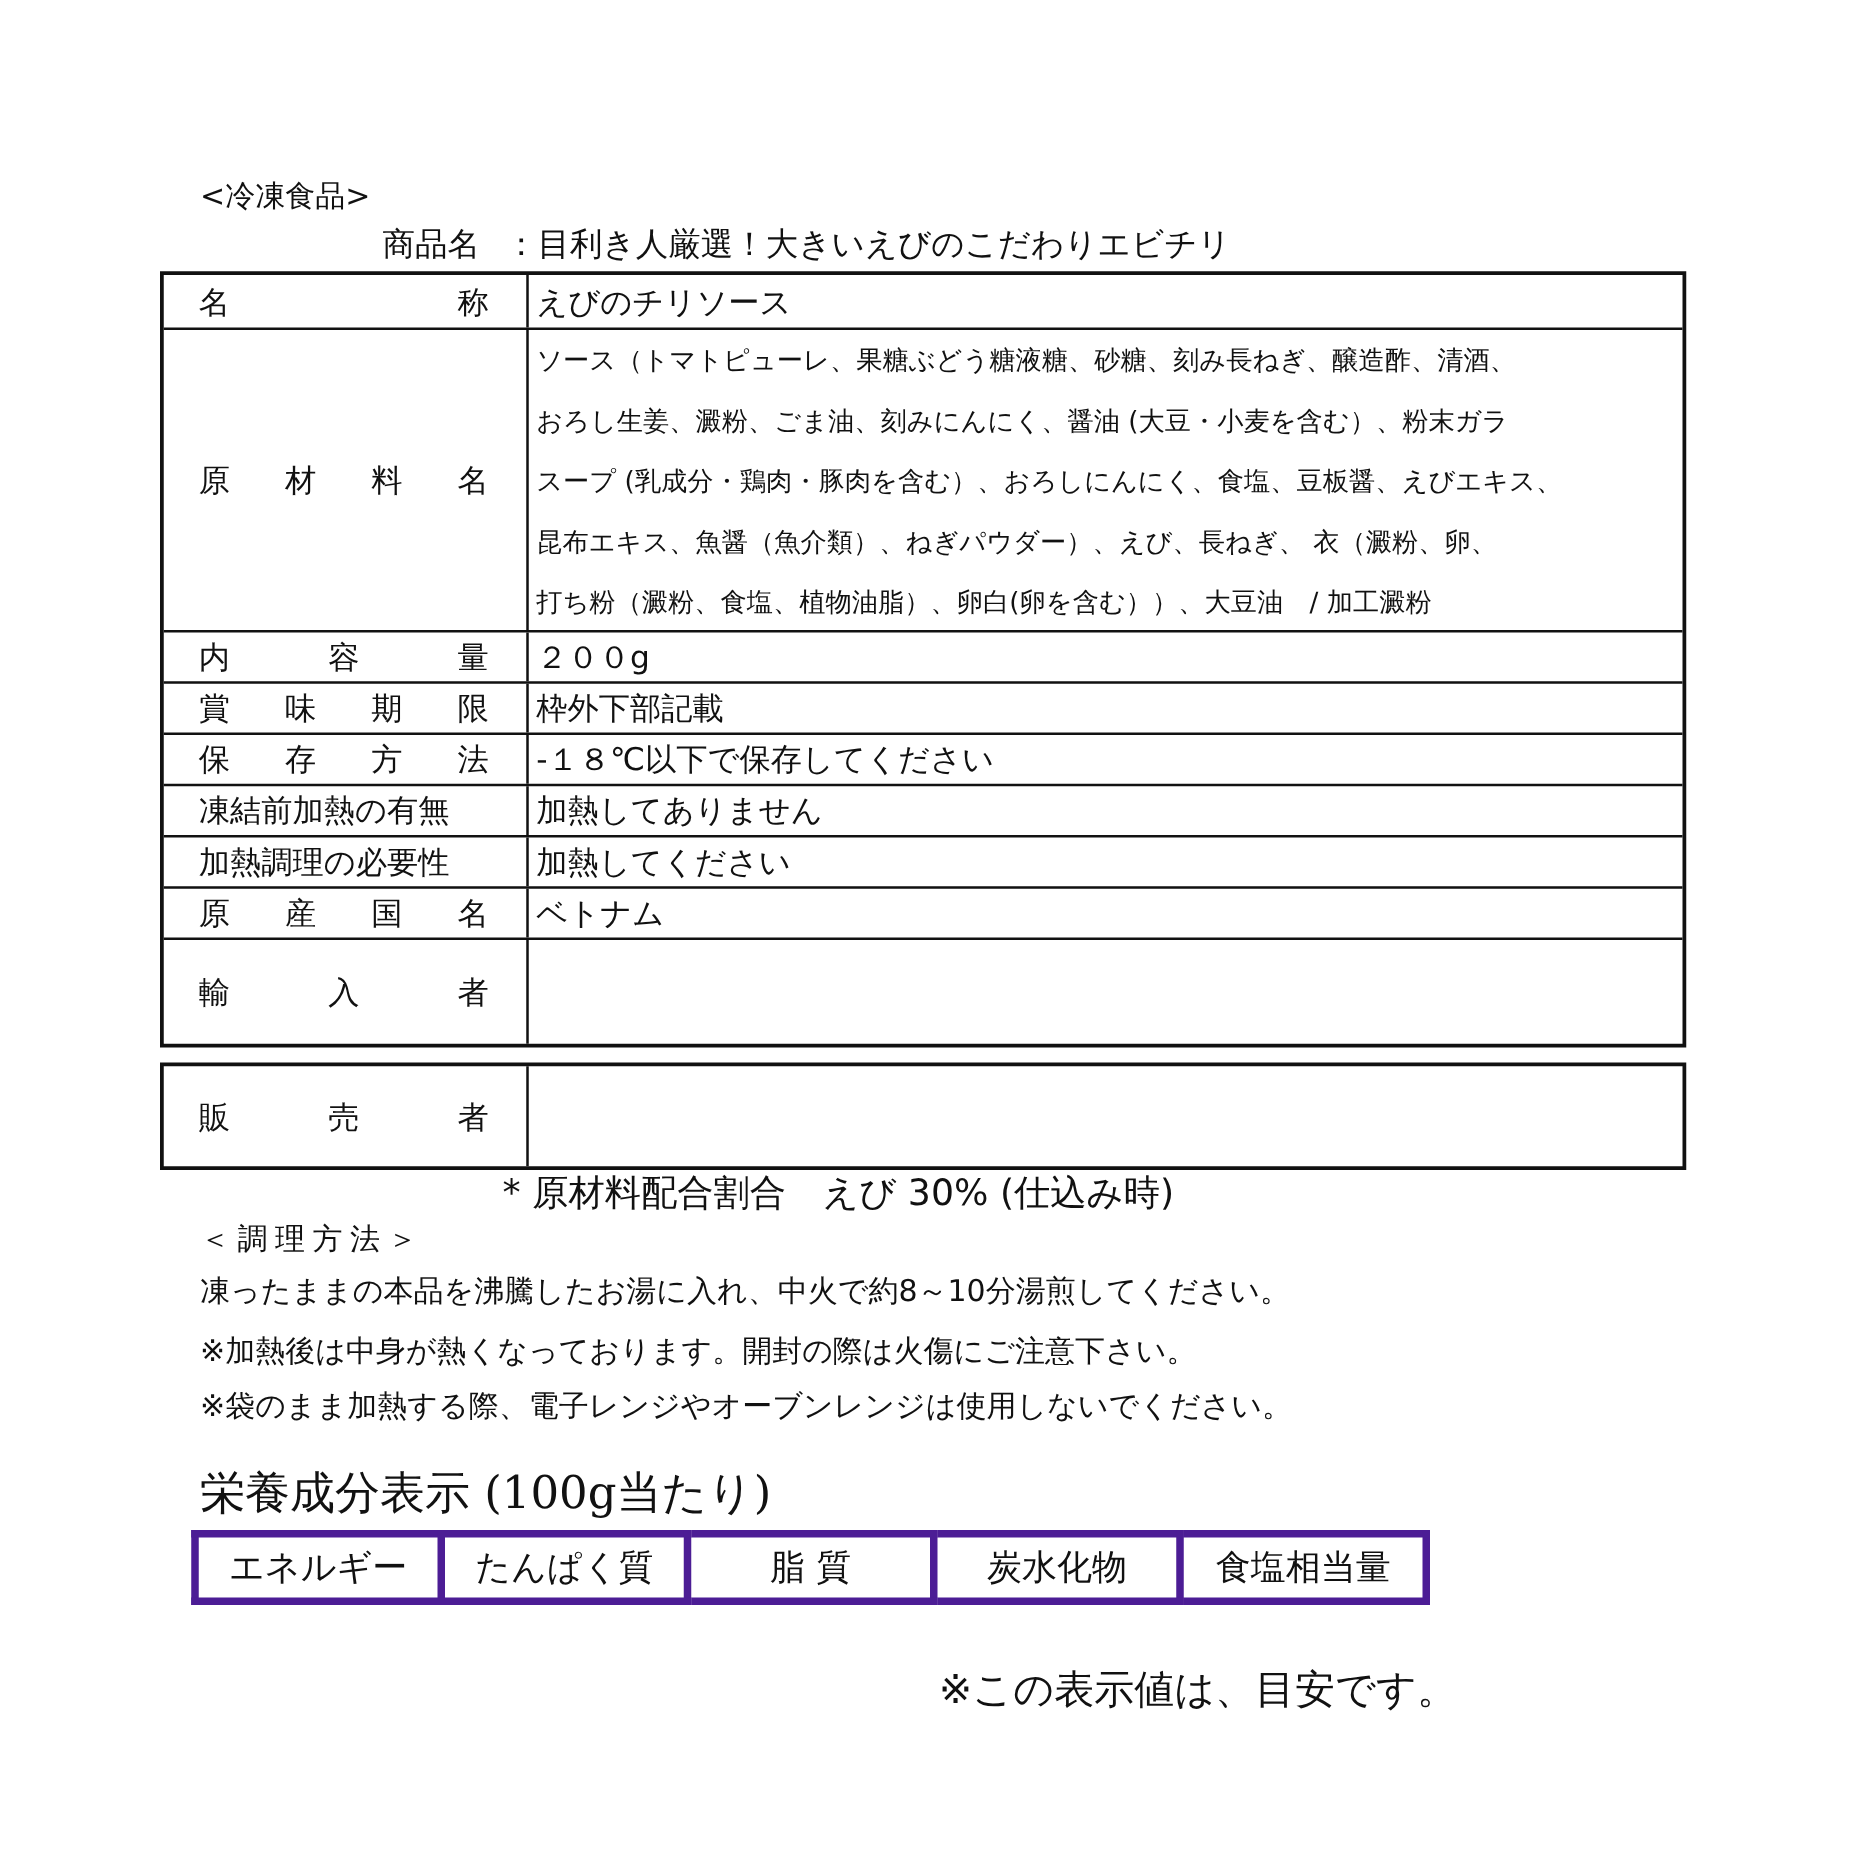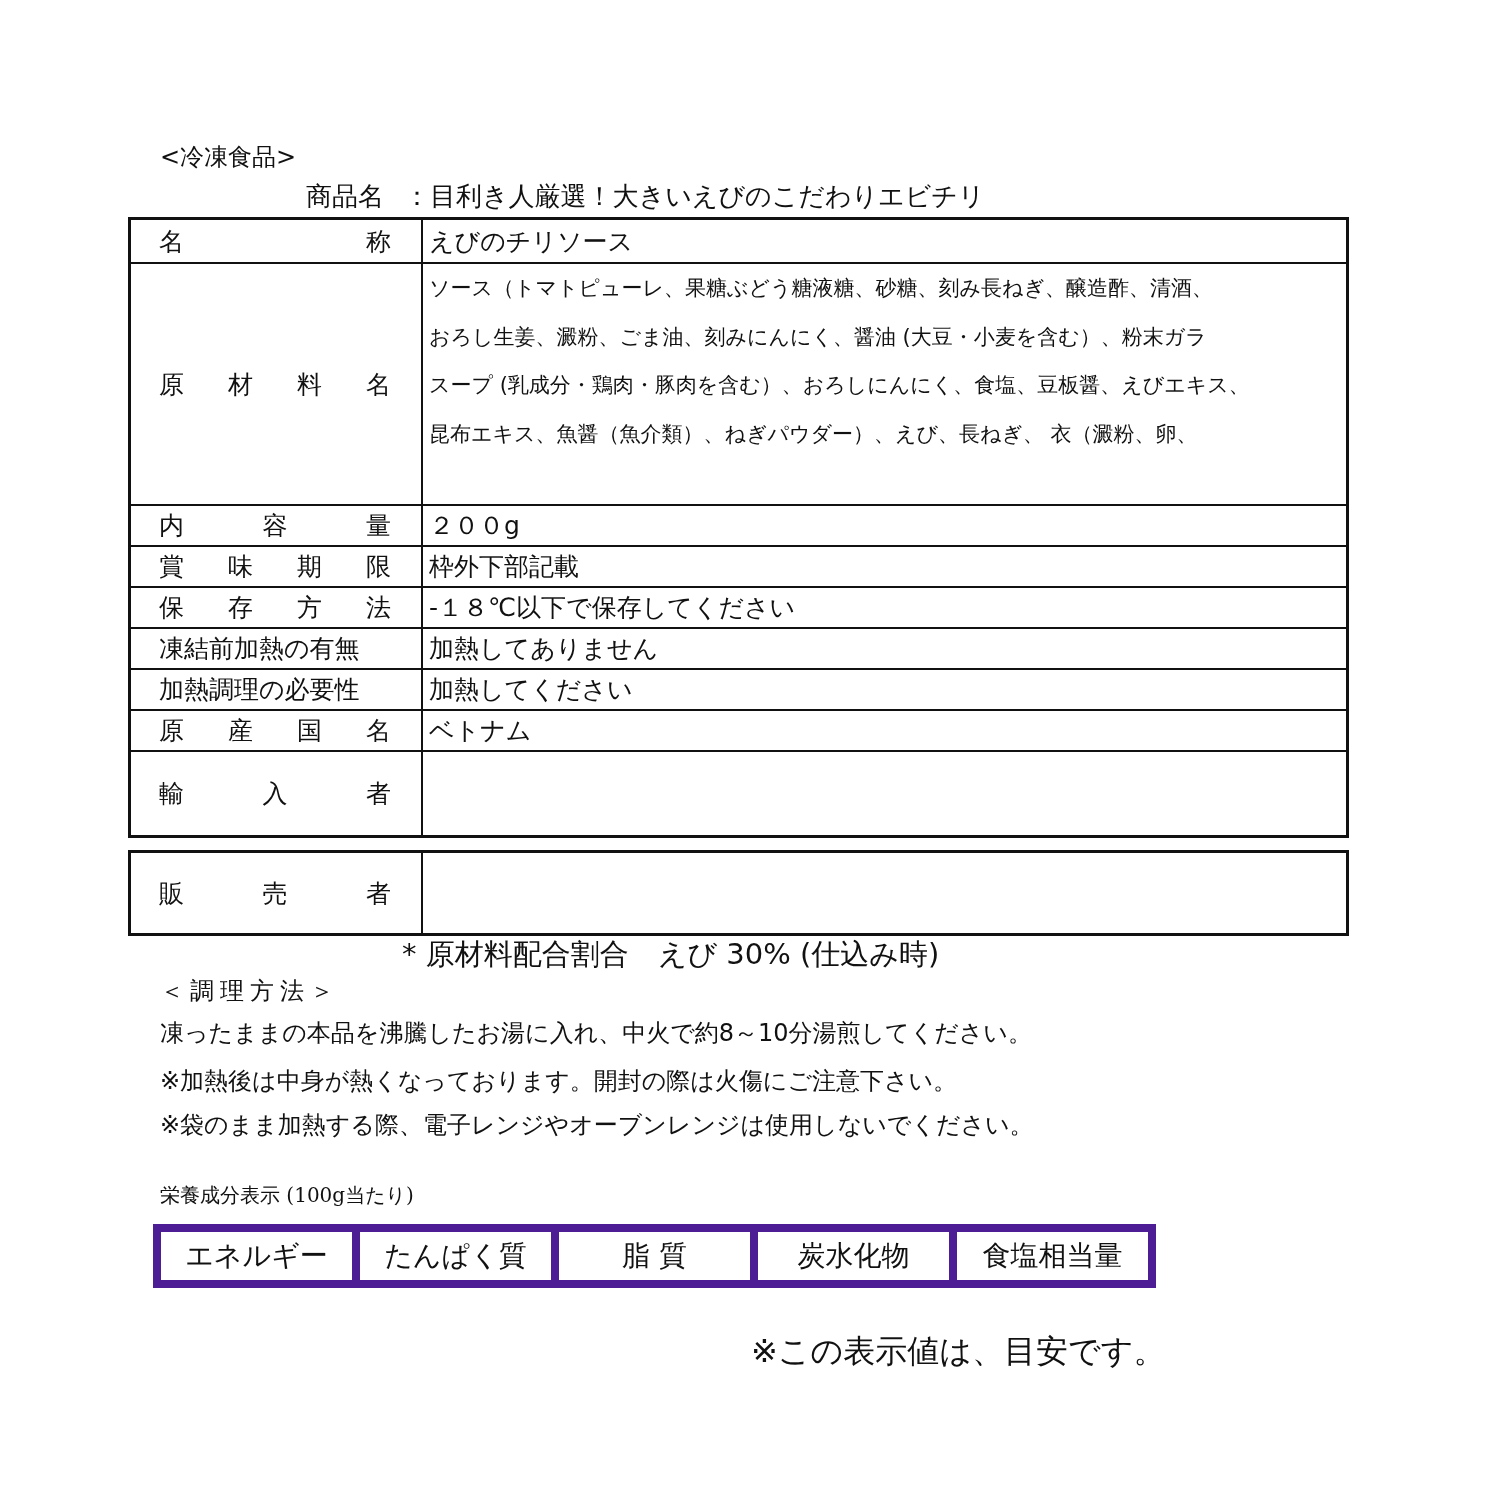--- a/index.html
+++ b/index.html
@@ -97,30 +97,30 @@
       left: 160px;
       font-size: 24px; line-height: 30px;
     }
     .cl1 { top: 1018px; }
     .cl2 { top: 1066px; }
     .cl3 { top: 1110px; }
 
     .nutrition-title {
       left: 160px; top: 1178px;
       font-family: "DejaVu Serif", serif;
-      font-size: 20px; line-height: 34px;
+      font-size: 36px; line-height: 34px;
     }
     .nutri-table {
       position: absolute;
       left: 153px; top: 1224px;
       border-collapse: collapse;
       font-family: "DejaVu Serif", serif;
     }
     .nutri-table td {
-      border: 8px solid #4c1d95;
+      border: 6px solid #4c1d95;
       text-align: center;
       font-size: 28px;
       padding: 0;
     }
     .nutri-table tr.nh td { height: 48px; }
     .nutri-table tr.nv td { height: 44px; }
     .nc1 { width: 191px; }
     .nc2 { width: 191px; margin-left: 23px; }
     .nc3 { width: 191px; }
     .nc4 { width: 191px; }
@@ -154,20 +154,21 @@
       <span>原</span>
       <span>材</span>
       <span>料</span>
       <span>名</span>
     </div>
     <div class="lt-val ingredients">
       <span class="ing-line">ソース（トマトピューレ、果糖ぶどう糖液糖、砂糖、刻み長ねぎ、醸造酢、清酒、</span>
       <span class="ing-line">おろし生姜、澱粉、ごま油、刻みにんにく、醤油 (大豆・小麦を含む）、粉末ガラ</span>
       <span class="ing-line">スープ (乳成分・鶏肉・豚肉を含む）、おろしにんにく、食塩、豆板醤、えびエキス、</span>
       <span class="ing-line">昆布エキス、魚醤（魚介類）、ねぎパウダー）、えび、長ねぎ、 衣（澱粉、卵、</span>
+      <span class="ing-line">打ち粉（澱粉、食塩、植物油脂）、卵白(卵を含む））、大豆油　/ 加工澱粉</span>
     </div>
   </div>
 
   <div class="lt-row r-std">
     <div class="lt-key spread">
       <span>内</span>
       <span>容</span>
       <span>量</span>
     </div>
     <div class="lt-val">２００g</div>

